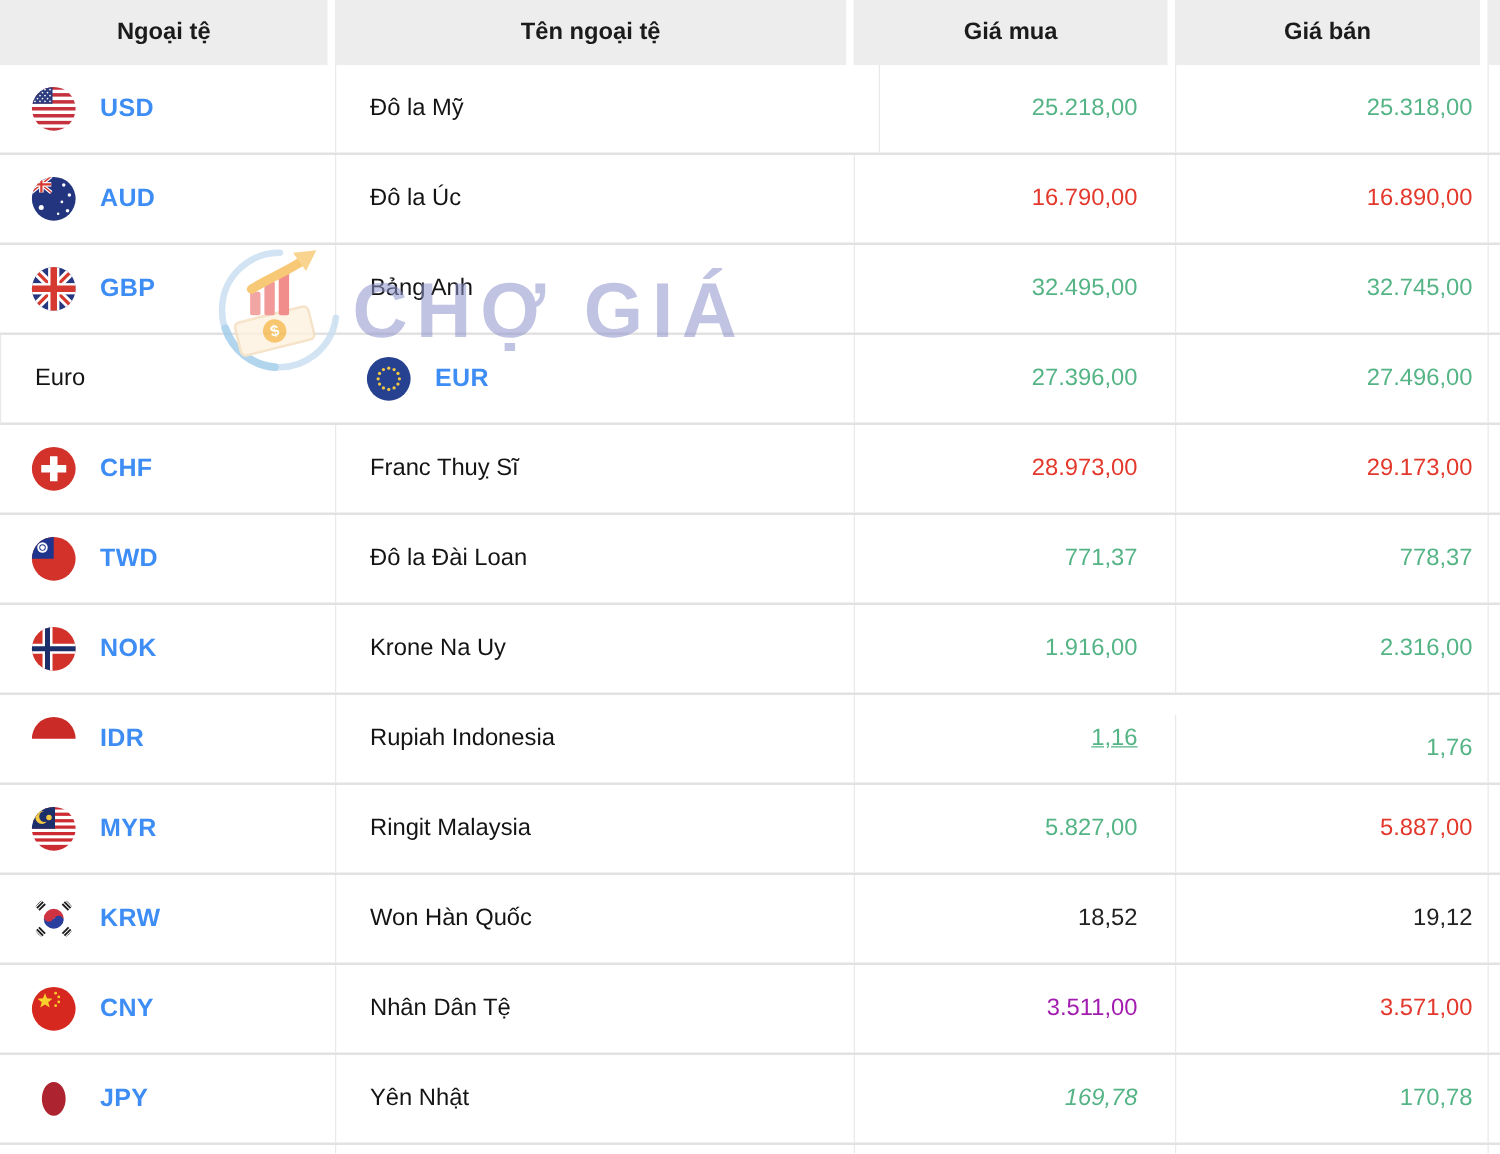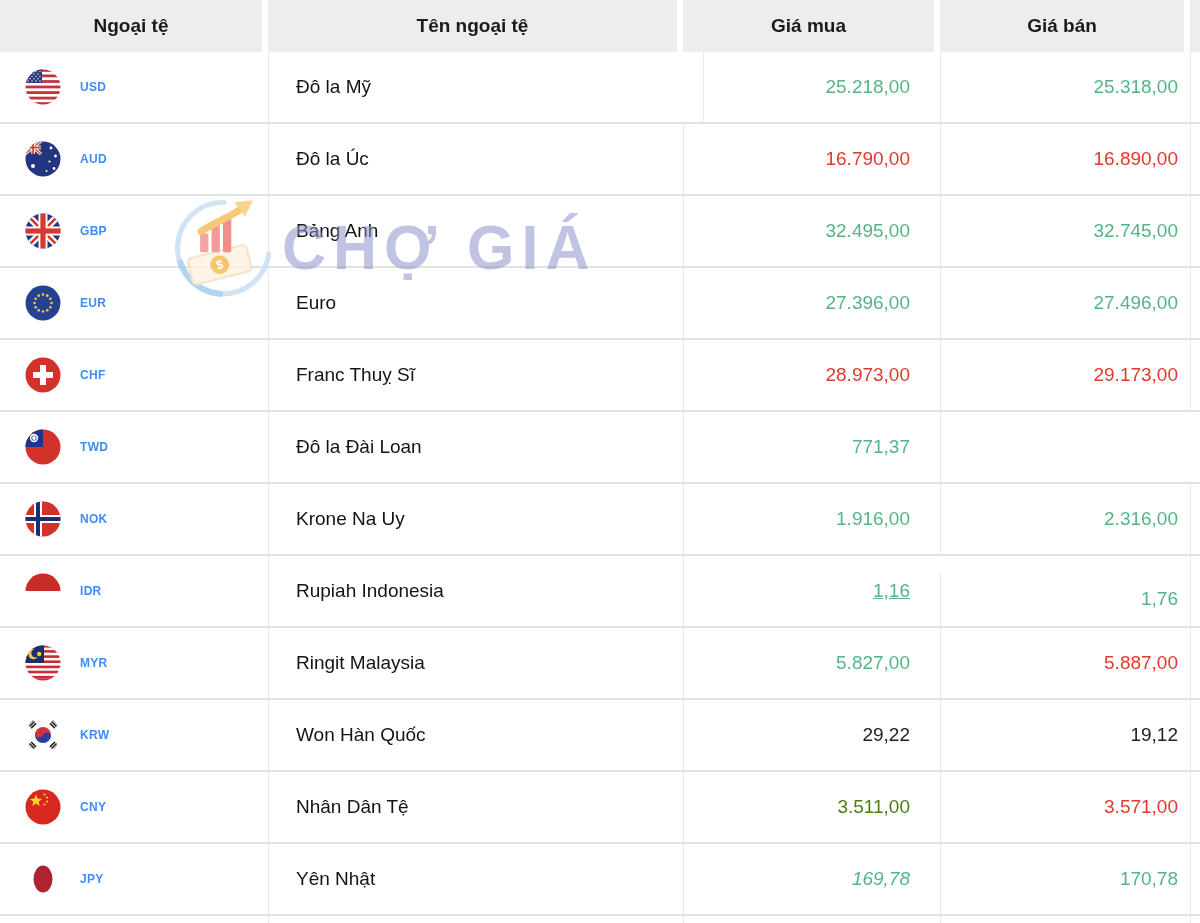--- a/index.html
+++ b/index.html
@@ -14,21 +14,21 @@
 
   
   .row{display:grid;grid-template-columns:268px 415px 257px 250px 1fr;height:70px;
        border-bottom:2px solid #e2e2e2;background:#fff;}
   .cell{display:flex;align-items:center;font-size:19px;color:#141414;}
   .c1{padding-left:25px;gap:19px;}
   .c2{padding-left:27px;border-left:1px solid #e9e9e9;}
   .c3{justify-content:flex-end;padding-right:30px;border-left:1px solid #e9e9e9;}
   .c4{justify-content:flex-end;padding-right:12px;border-left:1px solid #e9e9e9;}
   .c5{border-left:1px solid #e9e9e9;}
-  .code{font-size:12px;font-weight:700;letter-spacing:.3px;cursor:pointer;text-align:right;}
+  .code{font-size:20px;font-weight:700;letter-spacing:.3px;cursor:pointer;text-align:right;}
   .flag{width:36px;height:36px;display:inline-flex;flex:0 0 36px;}
   .flag svg{width:36px;height:36px;display:block;}
 
   
   .wm{position:absolute;left:172px;top:196px;display:flex;align-items:center;gap:6px;
       pointer-events:none;z-index:6;}
   .wm-text{font-size:61px;font-weight:800;letter-spacing:7px;color:#8d93c9;opacity:.55;
            white-space:nowrap;transform:scaleY(1.02);}
   .wm-logo{width:104px;height:104px;opacity:.8;}
 </style>
@@ -150,20 +150,21 @@
           </span>
         <span class="code" style="color: rgb(62, 141, 245);">GBP</span>
       </div>
       <div class="cell c2">Bảng Anh</div>
       <div class="cell c3" style="color: rgb(85, 180, 133);">32.495,00</div>
       <div class="cell c4" style="color: rgb(85, 180, 133);">32.745,00</div>
       <div class="cell c5"></div>
     </div>
 
     <div class="row">
+      <div class="cell c2">Euro</div>
       <div class="cell c1">
         <span class="flag">
             <svg viewBox="0 0 36 36">
               <clipPath id="cpeu">
                 <circle cx="18" cy="18" r="17.5"></circle>
               </clipPath>
               <g clip-path="url(#cpeu)">
                 <rect width="36" height="36" fill="#26418f"></rect>
                 <g fill="#f5c842">
                   <circle cx="18" cy="9.5" r="1.3"></circle>
@@ -177,21 +178,20 @@
                   <circle cx="10.64" cy="22.25" r="1.3"></circle>
                   <circle cx="9.5" cy="18" r="1.3"></circle>
                   <circle cx="10.64" cy="13.75" r="1.3"></circle>
                   <circle cx="13.75" cy="10.64" r="1.3"></circle>
                 </g>
               </g>
             </svg>
           </span>
         <span class="code" style="color: rgb(62, 141, 245);">EUR</span>
       </div>
-      <div class="cell c2">Euro</div>
       <div class="cell c3" style="color: rgb(85, 180, 133);">27.396,00</div>
       <div class="cell c4" style="color: rgb(85, 180, 133);">27.496,00</div>
       <div class="cell c5"></div>
     </div>
 
     <div class="row">
       <div class="cell c1">
         <span class="flag">
             <svg viewBox="0 0 36 36">
               <clipPath id="cpch">
@@ -225,20 +225,21 @@
                 <circle cx="9" cy="9" r="4.2" fill="#fff"></circle>
                 <circle cx="9" cy="9" r="2.6" fill="#1f348c"></circle>
                 <circle cx="9" cy="9" r="1.9" fill="#fff"></circle>
               </g>
             </svg>
           </span>
         <span class="code" style="color: rgb(62, 141, 245);">TWD</span>
       </div>
       <div class="cell c2">Đô la Đài Loan</div>
       <div class="cell c3" style="color: rgb(85, 180, 133);">771,37</div>
+      <div class="cell c4" style="color: rgb(85, 180, 133);">778,37</div>
       <div class="cell c5"></div>
     </div>
 
     <div class="row">
       <div class="cell c1">
         <span class="flag">
             <svg viewBox="0 0 36 36">
               <clipPath id="cpno">
                 <circle cx="18" cy="18" r="17.5"></circle>
               </clipPath>
@@ -348,21 +349,21 @@
                     <rect x="-3.5" y="-0.7" width="7" height="1.5"></rect>
                     <rect x="-3.5" y="1.6" width="7" height="1.5"></rect>
                   </g>
                 </g>
               </g>
             </svg>
           </span>
         <span class="code" style="color: rgb(62, 141, 245);">KRW</span>
       </div>
       <div class="cell c2">Won Hàn Quốc</div>
-      <div class="cell c3" style="color: rgb(34, 34, 34);">29,22</div>
+      <div class="cell c3" style="color: rgb(34, 34, 34);">18,52</div>
       <div class="cell c4" style="color: rgb(34, 34, 34);">19,12</div>
       <div class="cell c5"></div>
     </div>
 
     <div class="row">
       <div class="cell c1">
         <span class="flag">
             <svg viewBox="0 0 36 36">
               <clipPath id="cpcn">
                 <circle cx="18" cy="18" r="17.5"></circle>
@@ -375,21 +376,21 @@
                   <circle cx="22" cy="8.5" r="1.1"></circle>
                   <circle cx="22" cy="12.5" r="1.1"></circle>
                   <circle cx="19.5" cy="15.5" r="1.1"></circle>
                 </g>
               </g>
             </svg>
           </span>
         <span class="code" style="color: rgb(62, 141, 245);">CNY</span>
       </div>
       <div class="cell c2">Nhân Dân Tệ</div>
-      <div class="cell c3" style="color: #4d7c0f;">3.511,00</div>
+      <div class="cell c3" style="color: #a21caf;">3.511,00</div>
       <div class="cell c4" style="color: rgb(227, 56, 44);">3.571,00</div>
       <div class="cell c5"></div>
     </div>
 
     <div class="row">
       <div class="cell c1">
         <span class="flag">
             <svg viewBox="0 0 36 36">
               <clipPath id="cpjp">
                 <circle cx="18" cy="18" r="17.5"></circle>

